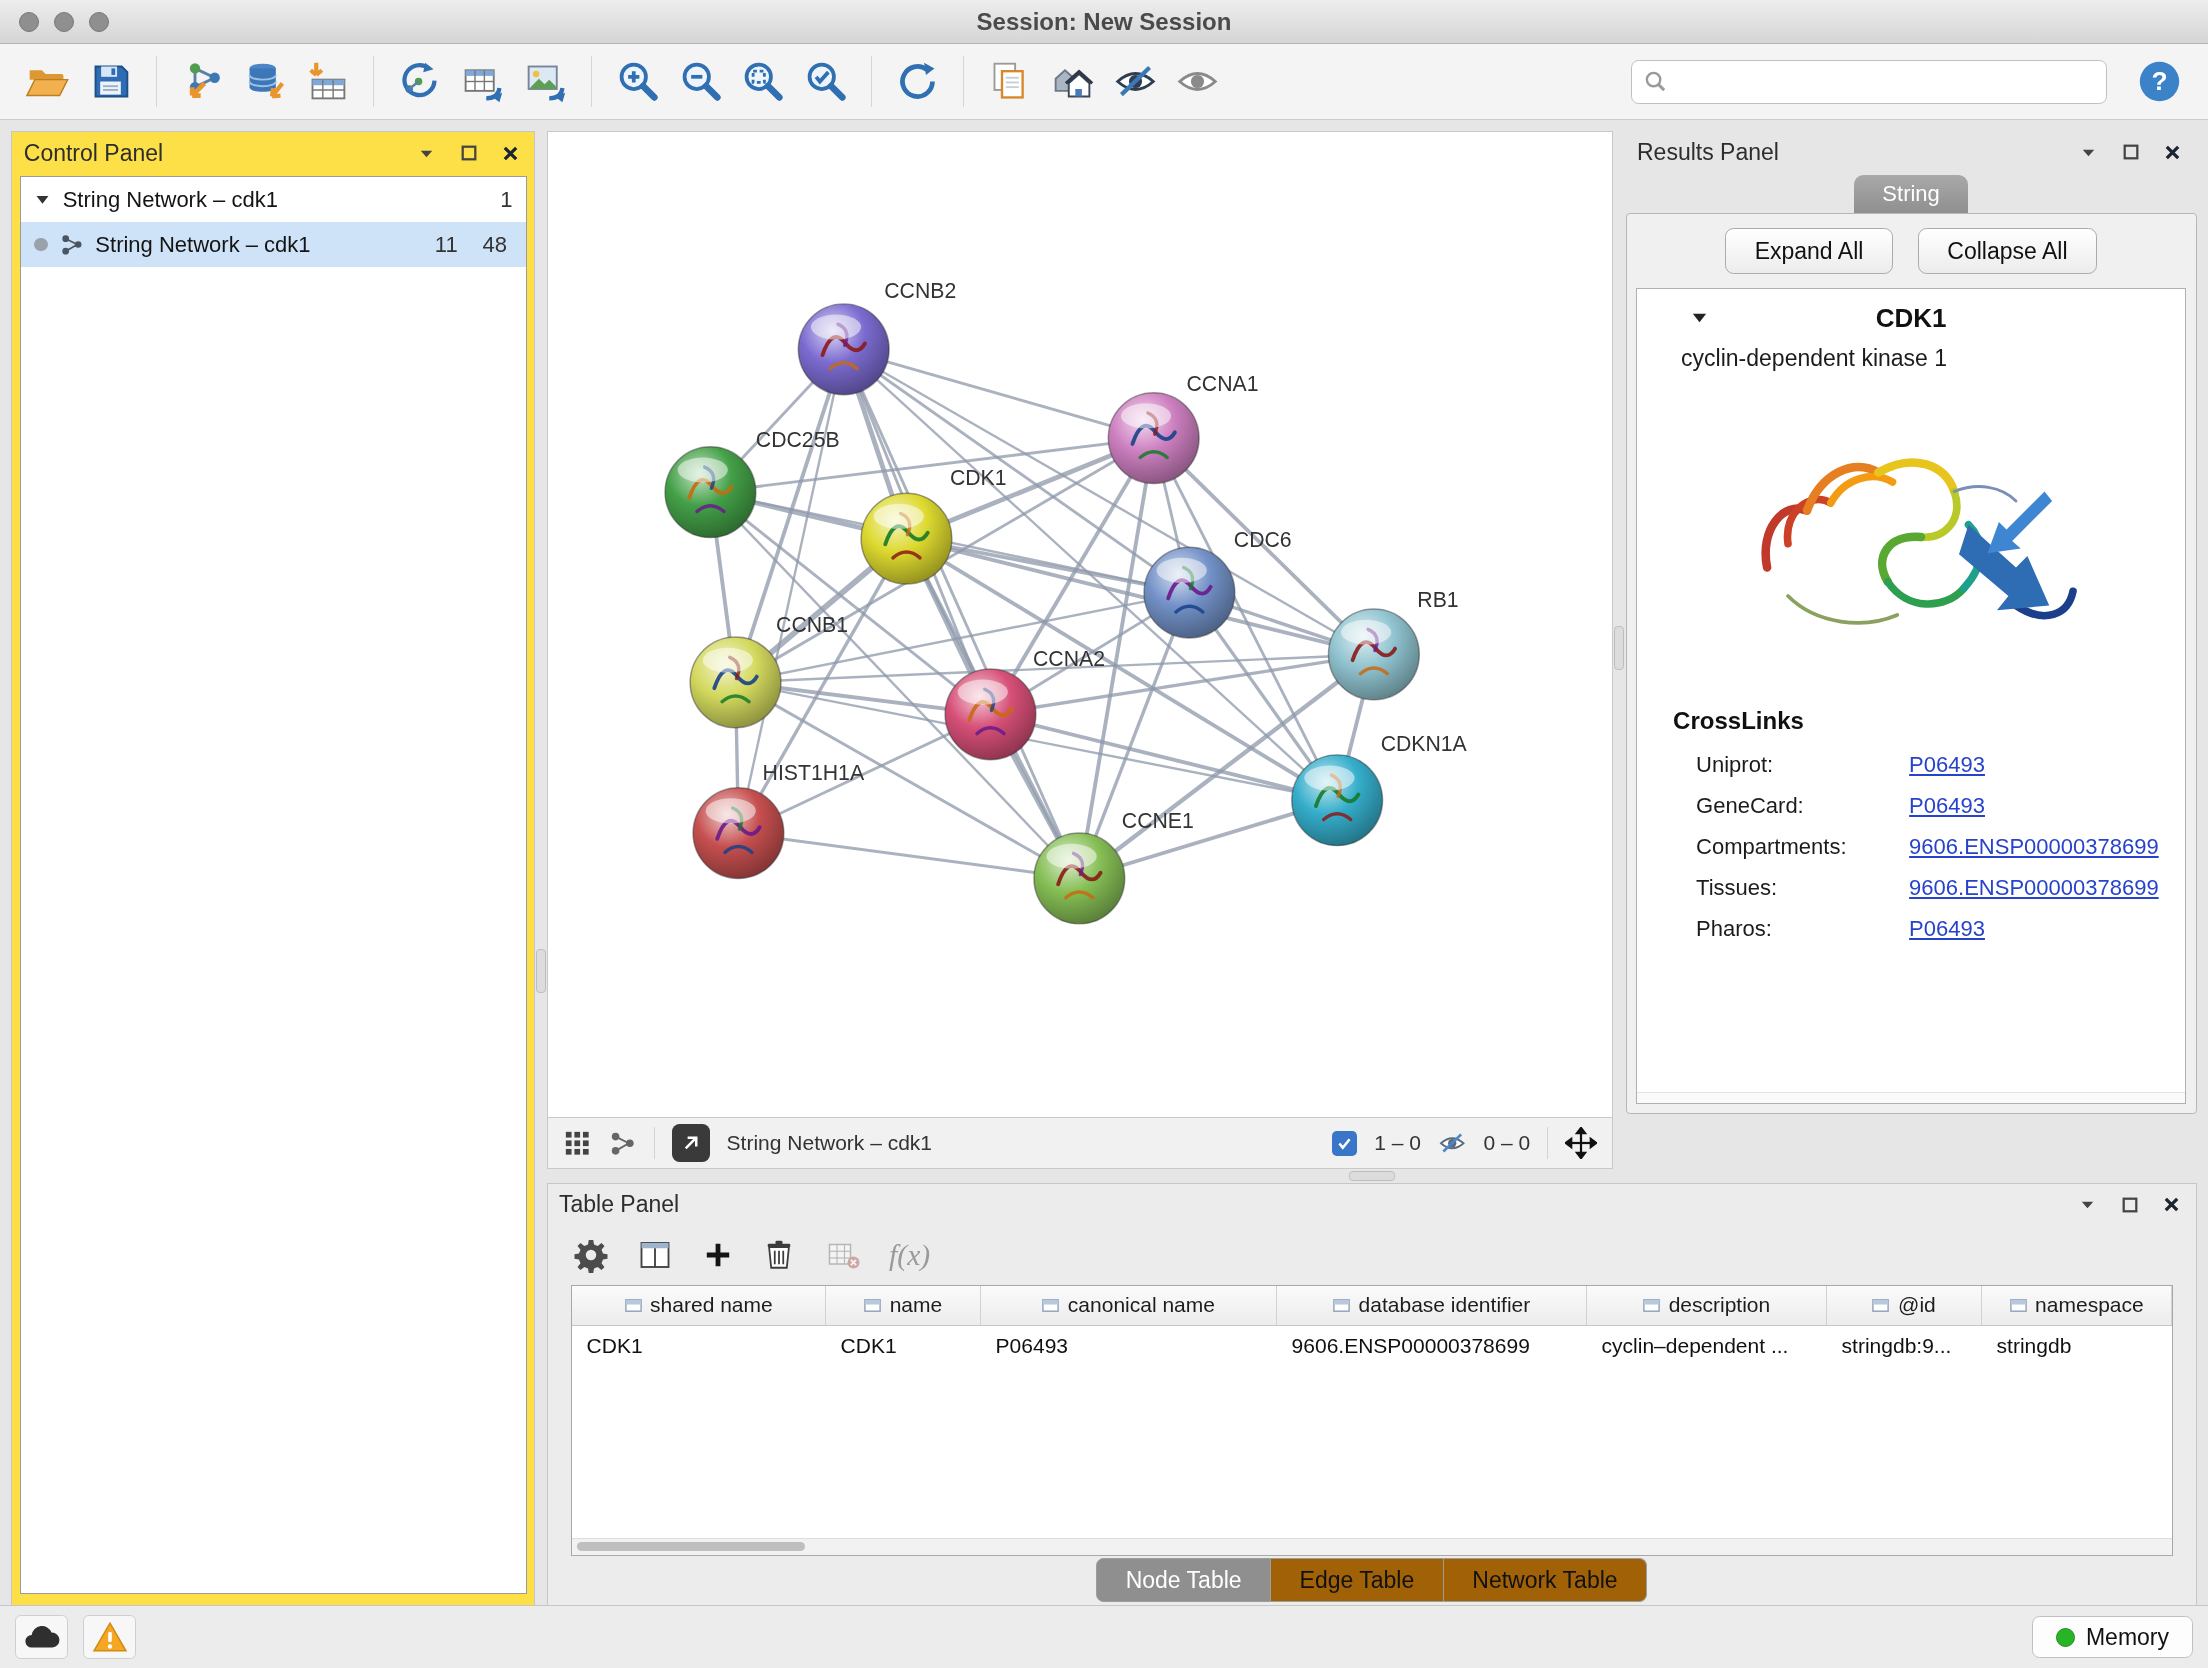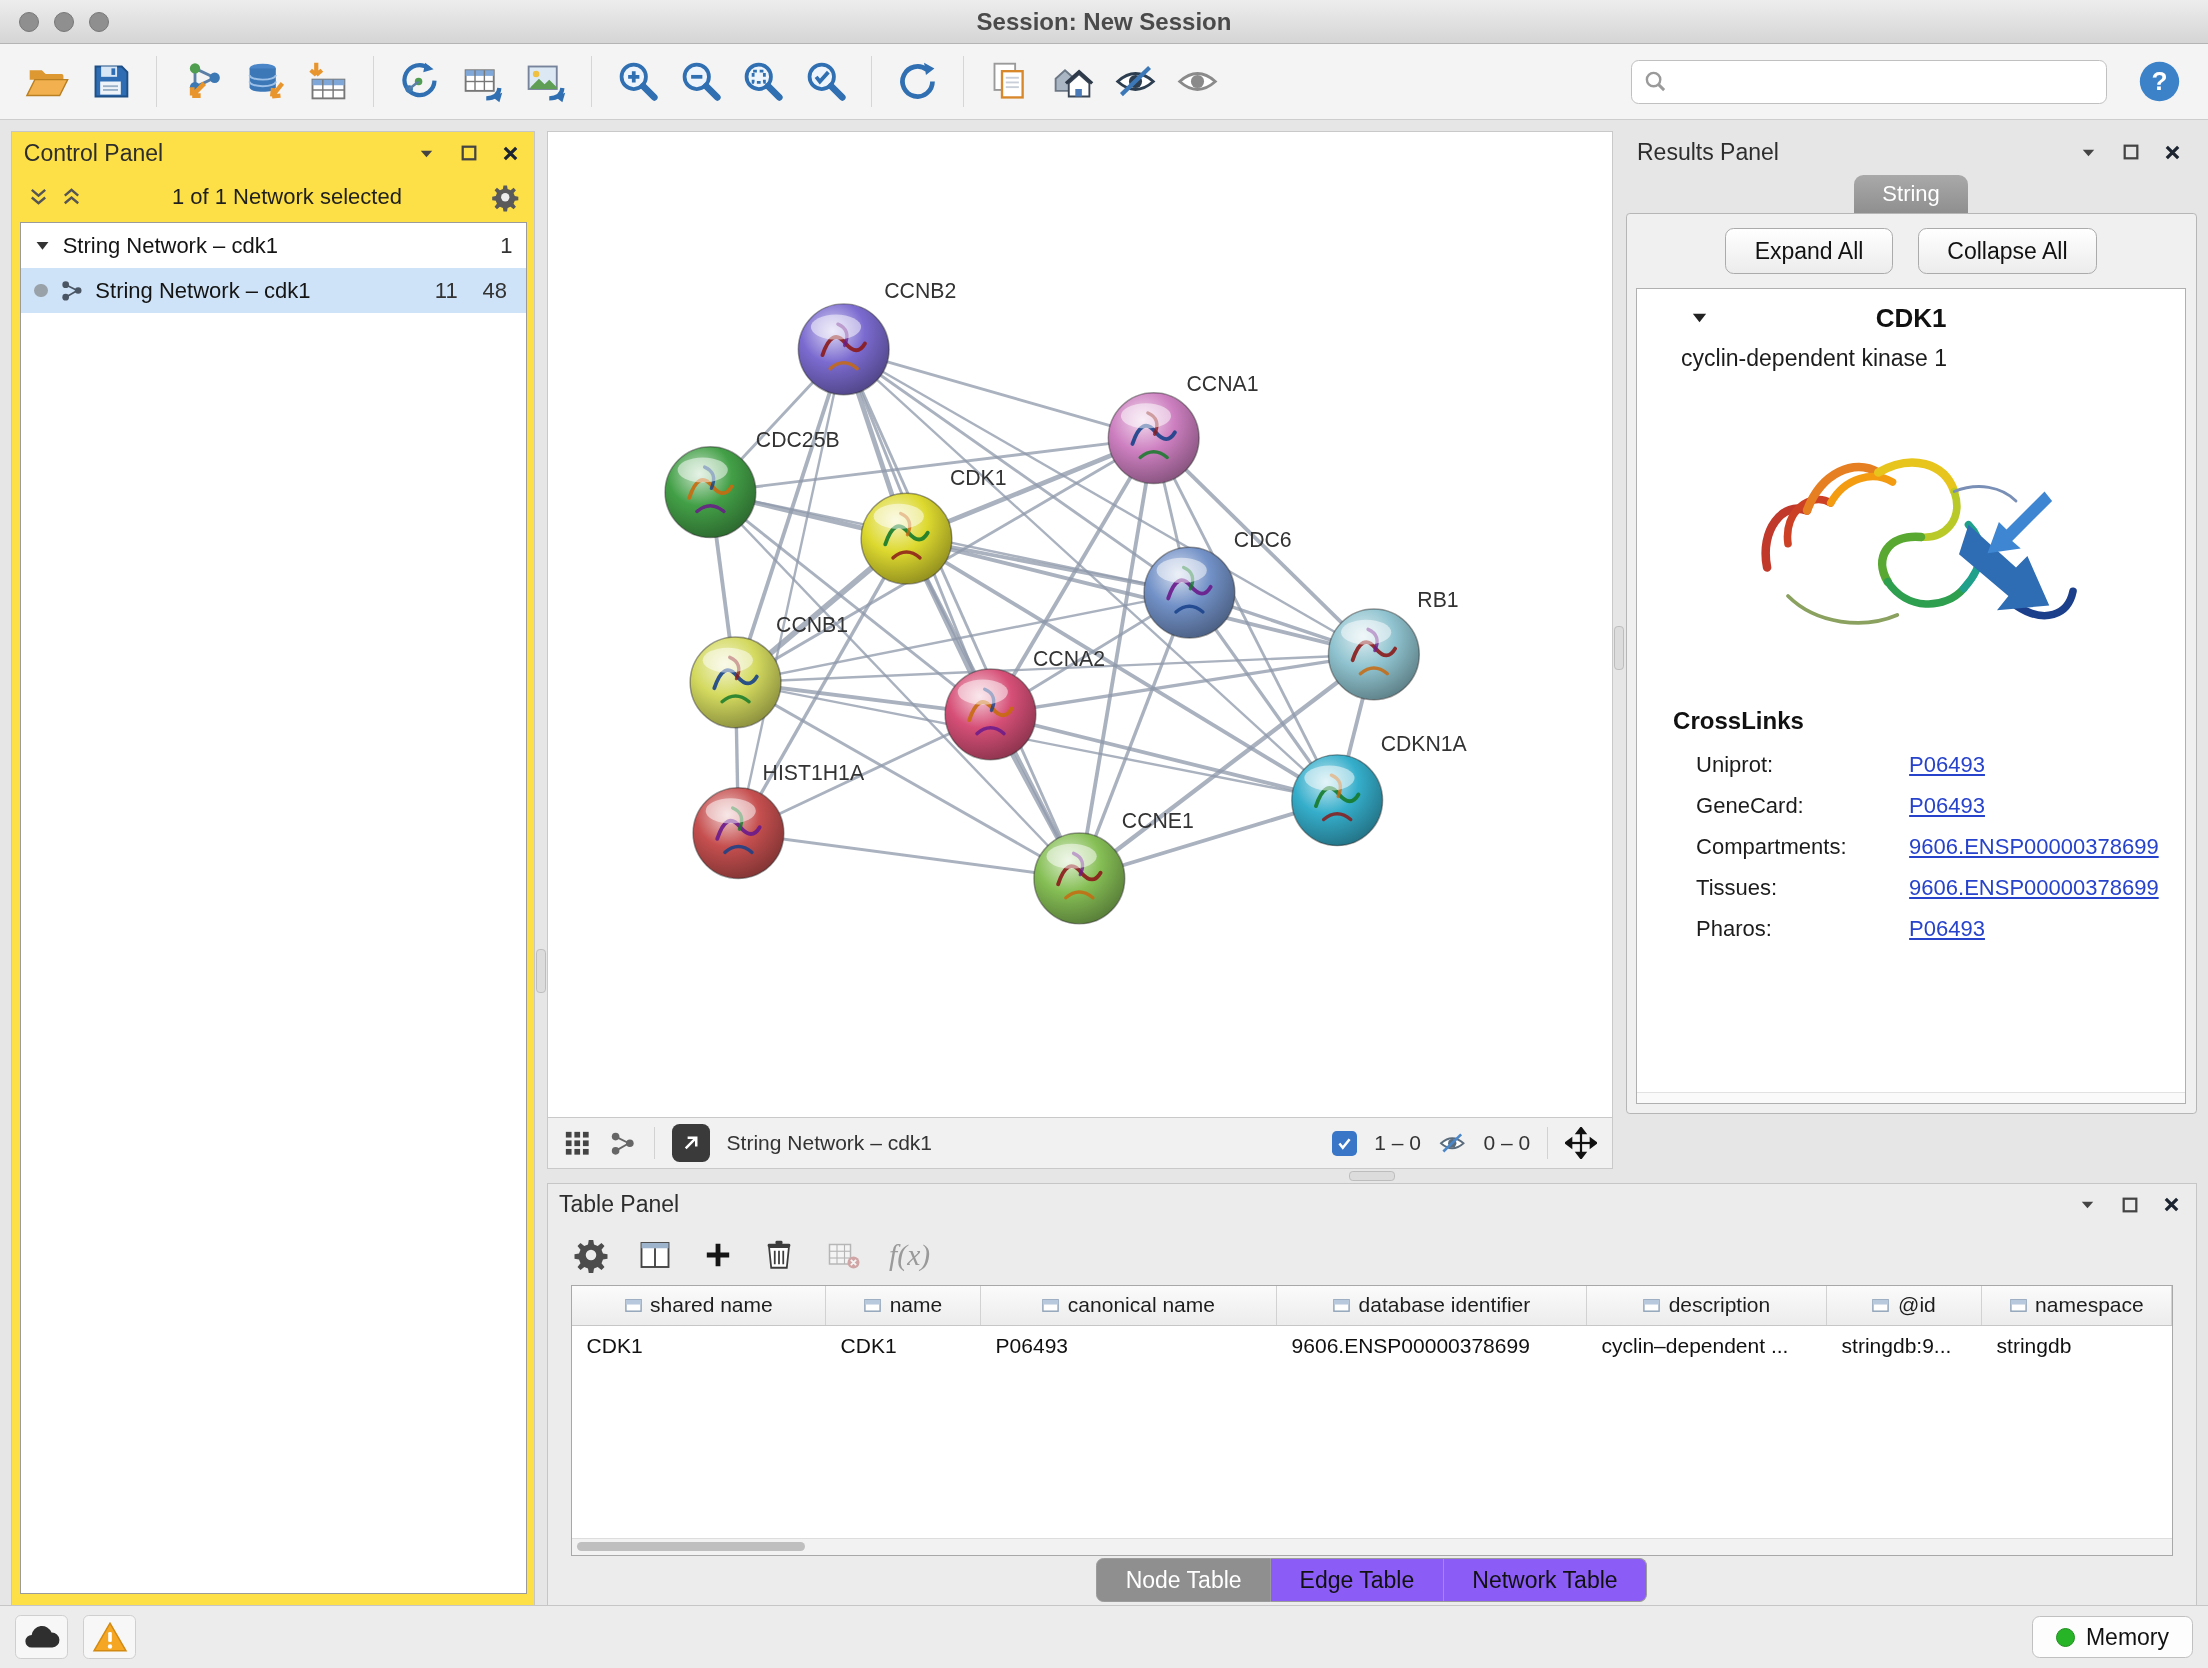--- a/index.html
+++ b/index.html
@@ -87,21 +87,21 @@
   .fx{font-family:"Liberation Serif","DejaVu Serif",serif;font-style:italic;font-size:29.5px;color:#9a9a9a}
   .table-box{margin:0 23px;background:#fff;border:1px solid #a8a8a8;flex:1;display:flex;flex-direction:column;overflow:hidden}
   .thead{display:flex;background:linear-gradient(#fbfbfb,#ececec);border-bottom:1px solid #c6c6c6;height:40px}
   .th{display:flex;align-items:center;justify-content:center;gap:7.6px;font-size:21px;color:#1d1d1d;border-right:1px solid #d2d2d2;overflow:hidden;white-space:nowrap;flex-shrink:0}
   .trow{display:flex;height:40px}
   .td{display:flex;align-items:center;padding-left:15px;font-size:21px;color:#111;overflow:hidden;white-space:nowrap;flex-shrink:0}
   .tfill{flex:1}
   .tscroll{height:17px;border-top:1px solid #ddd;background:#f2f2f2;display:flex;align-items:center}
   .tthumb{width:228px;height:9.5px;background:#bfbfbf;border-radius:4.8px;margin-left:5.7px}
   .nt-tabs{height:49px;display:flex;justify-content:center;align-items:center}
-  .nt-tab{padding:7.6px 28.5px;font-size:23px;border:1px solid #9c9c9c;background:#8b5cf6;color:#111;border-left:none}
+  .nt-tab{padding:7.6px 28.5px;font-size:23px;border:1px solid #9c9c9c;background:#a16207;color:#111;border-left:none}
   .nt-tab:first-child{border-left:1px solid #9c9c9c;border-radius:7.6px 0 0 7.6px}
   .nt-tab:last-child{border-radius:0 7.6px 7.6px 0}
   .nt-tab.selected{background:#8f8f8f;color:#fff}
 
   
   .statusbar{height:63px;background:#ececec;border-top:1px solid #c6c6c6;display:flex;align-items:center;padding:0 15px;gap:15px;position:absolute;bottom:0;left:0;right:0}
   .sb-btn{width:53px;height:44px;background:#f7f7f7;border:1px solid #cfcfcf;border-radius:5.7px;display:flex;align-items:center;justify-content:center}
   .memory-btn{margin-left:auto;display:flex;align-items:center;gap:11.4px;padding:6.7px 23px;background:#fdfdfd;border:1px solid #c0c0c0;border-radius:7.6px;font-size:23px;color:#111}
   .gdot{width:19px;height:19px;border-radius:50%;background:#27b427;border:1px solid #1d8f1d}
 </style>
@@ -293,41 +293,20 @@
             <svg width="18" height="18" viewBox="0 0 20 20">
               <rect x="3" y="3" width="14" height="14" fill="none" stroke="#444" stroke-width="2.5"></rect>
             </svg>
           </span>
         <span class="wbtn">
             <svg width="19" height="19" viewBox="0 0 20 20">
               <path d="M4 4l12 12M16 4L4 16" stroke="#1b2430" stroke-width="3.4"></path>
             </svg>
           </span>
       </span>
-    </div>
-    <div class="cp-summary">
-      <span class="wbtn">
-          <svg width="23" height="23" viewBox="0 0 24 24">
-            <path d="M5 4l7 6 7-6M5 12l7 6 7-6" stroke="#555" stroke-width="2.5" fill="none"></path>
-          </svg>
-        </span>
-      <span class="wbtn">
-          <svg width="23" height="23" viewBox="0 0 24 24">
-            <path d="M5 10l7-6 7 6M5 18l7-6 7 6" stroke="#555" stroke-width="2.5" fill="none"></path>
-          </svg>
-        </span>
-      <span class="sum">1 of 1 Network selected</span>
-      <span class="wbtn">
-          <svg width="28.5" height="28.5" viewBox="0 0 48 48">
-            <g fill="#5a5a5a">
-              <path d="M21 4h6l1 6 5 2 5-4 4 4-4 5 2 5 6 1v6l-6 1-2 5 4 5-4 4-5-4-5 2-1 6h-6l-1-6-5-2-5 4-4-4 4-5-2-5-6-1v-6l6-1 2-5-4-5 4-4 5 4 5-2z"></path>
-              <circle cx="24" cy="24" r="7" fill="#ececec"></circle>
-            </g>
-          </svg>
-        </span>
     </div>
     <div class="tree">
       <div class="tree-row">
         <svg width="17" height="17" viewBox="0 0 20 20">
             <path d="M3 6h14l-7 9z" fill="#333"></path>
           </svg>
         <span>String Network – cdk1</span>
         <span class="sp"></span>
         <span class="cnt">1</span>
       </div>

